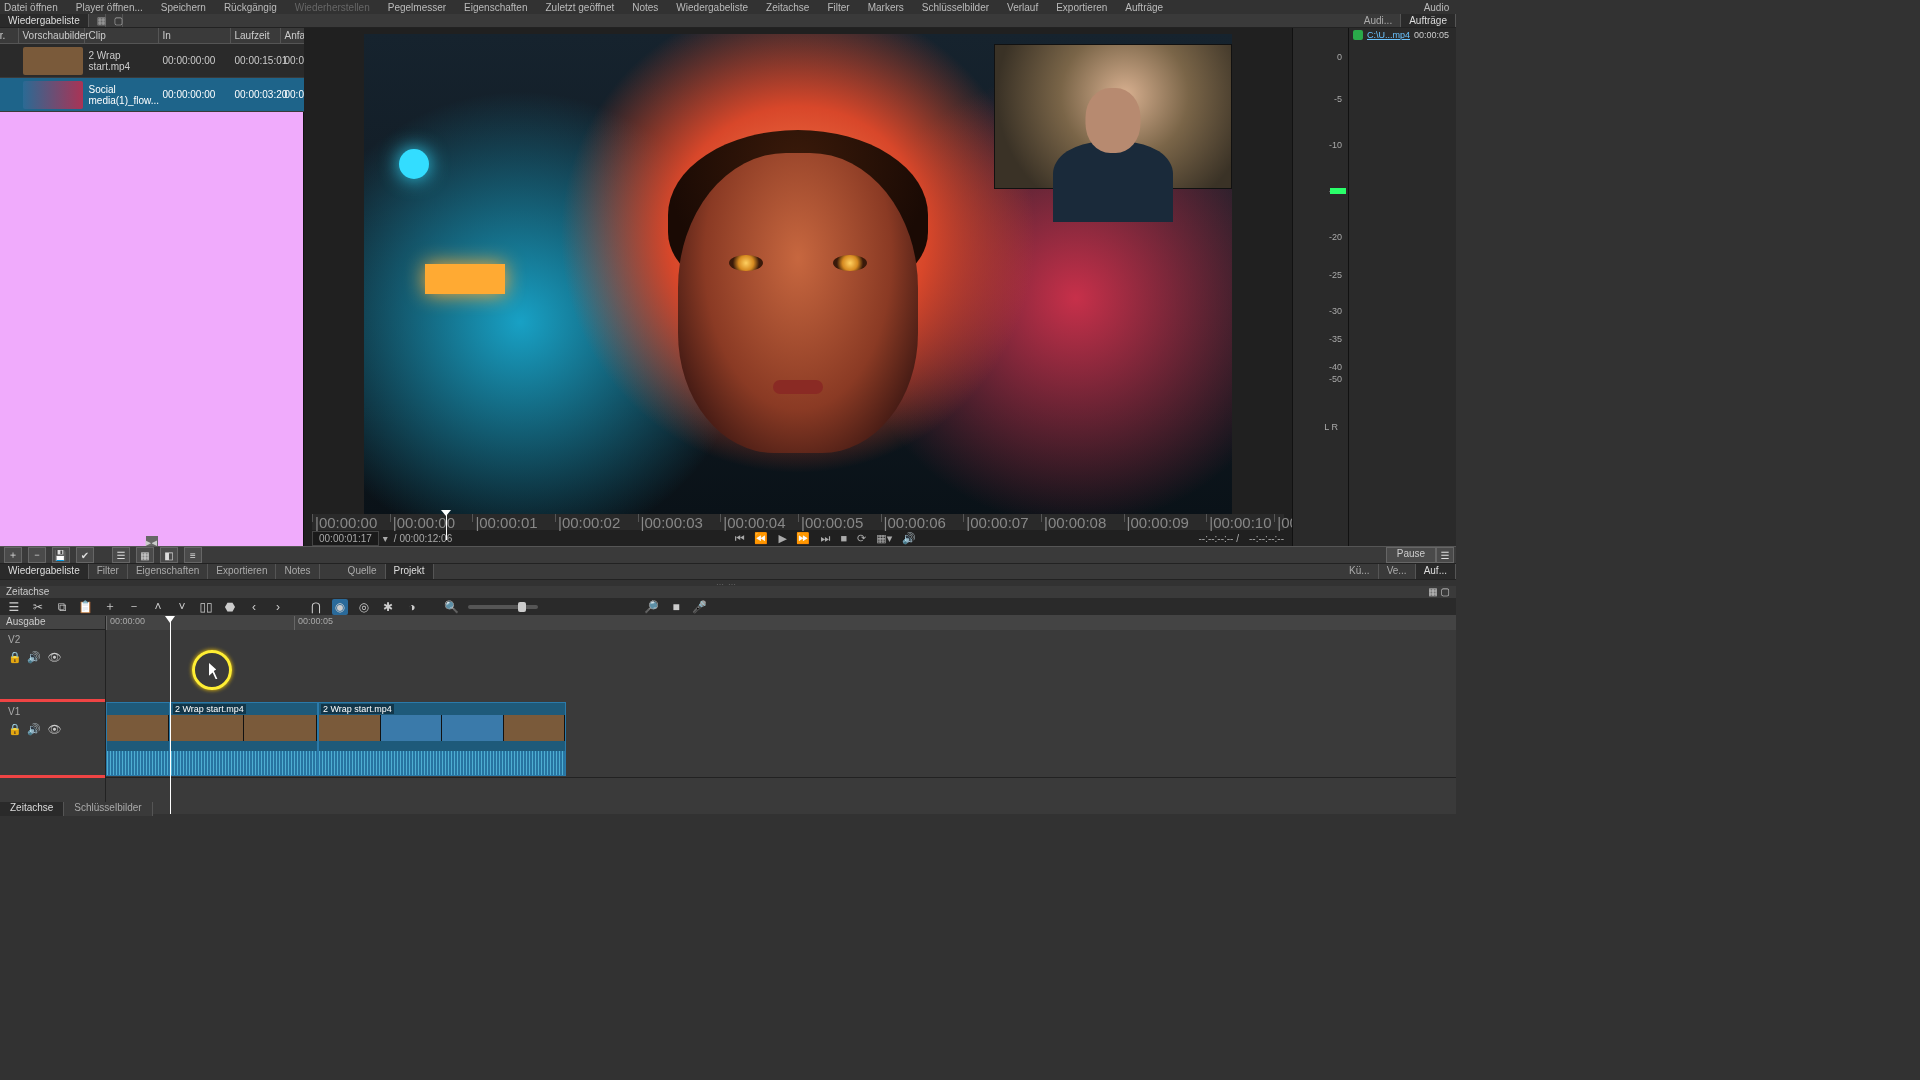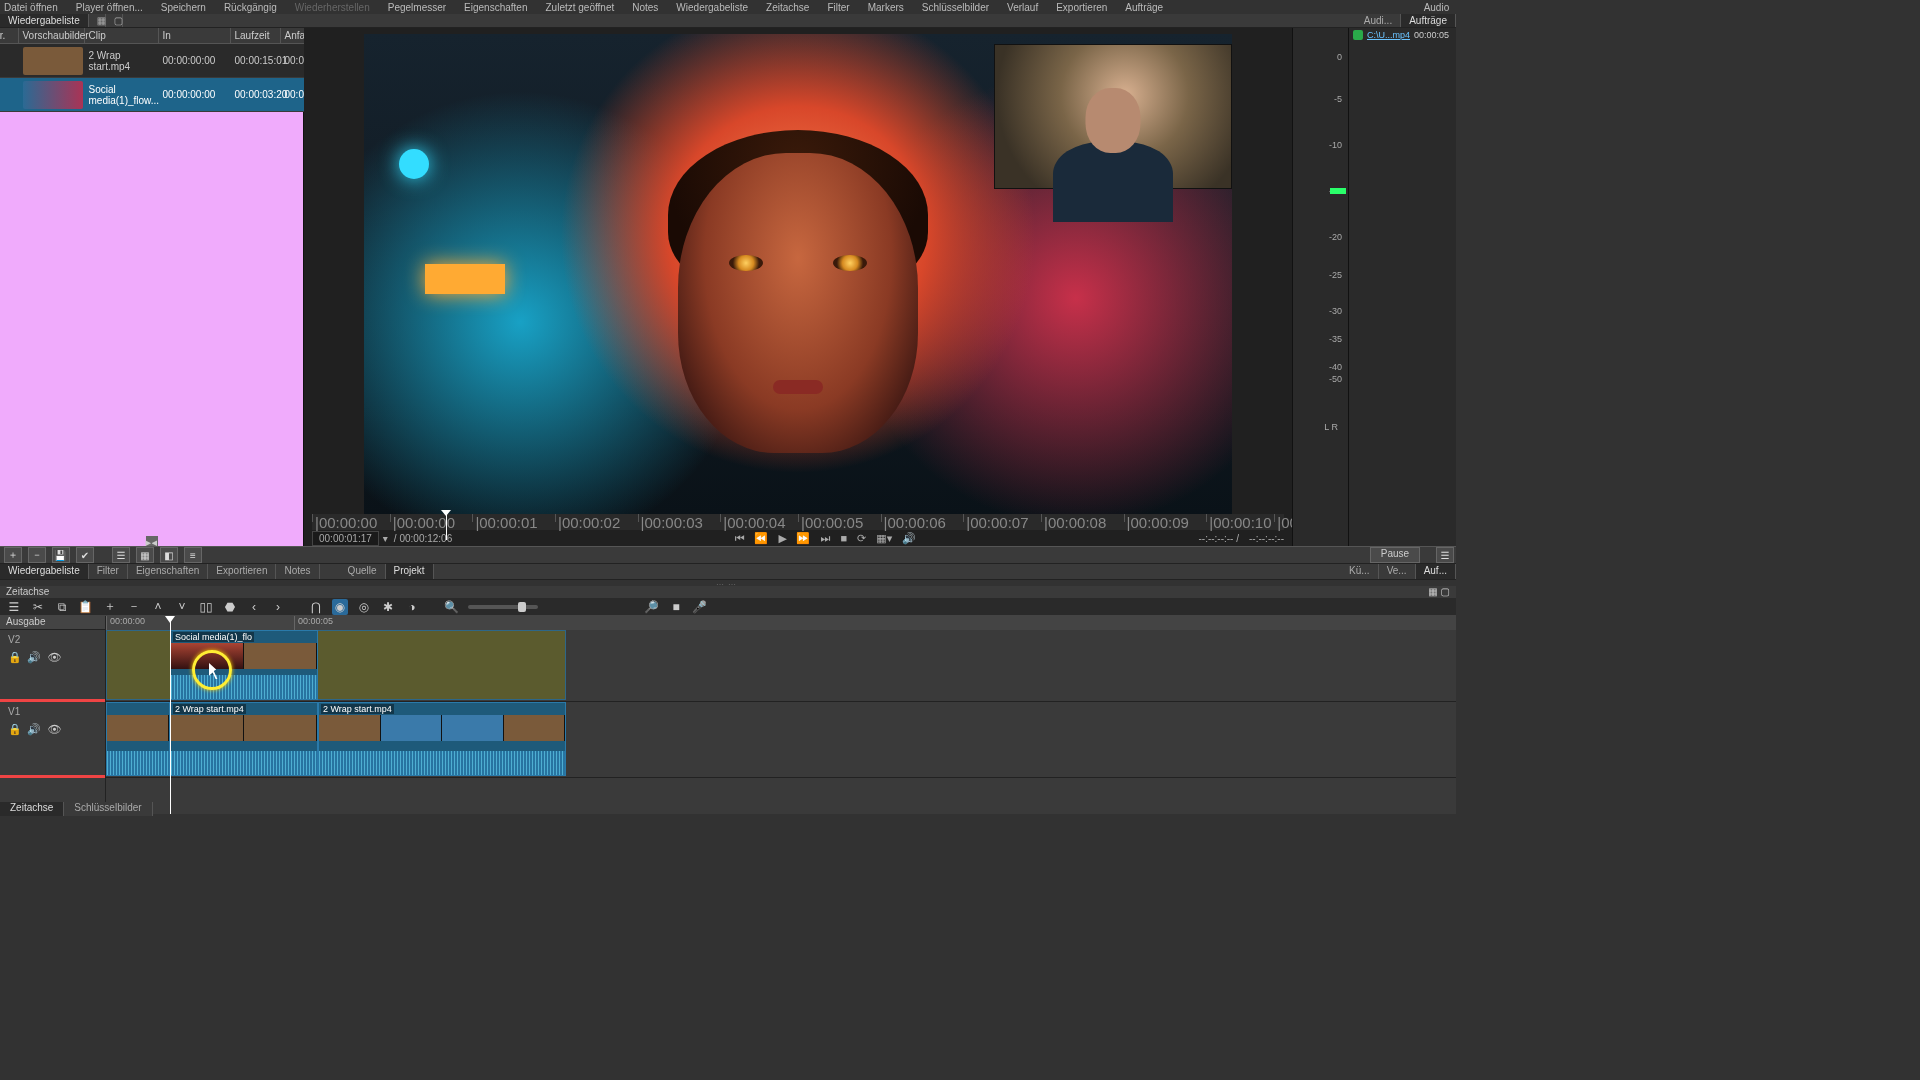--- a/index.html
+++ b/index.html
@@ -90,21 +90,21 @@
 .clip .thumbs > div { flex:1; background:#7a5a3a; border-right:1px solid #111; }
 .clip .wave { position:absolute; bottom:0; left:0; right:0; height:24px; background:
   repeating-linear-gradient(90deg, #5ac3e8 0px, #5ac3e8 1px, #2a7aaa 1px, #2a7aaa 3px); opacity:0.8; }
 .clip.v2h { height:70px; }
 .clip.v1h { height:74px; }
 .cursor-ring { position:absolute; width:40px; height:40px; border:3px solid #ffee33; border-radius:50%; z-index:30; pointer-events:none; box-shadow:0 0 4px #ffcc00; }
 .cursor-ring::after { content:''; position:absolute; left:14px; top:10px; width:12px; height:16px; background:#fff; clip-path:polygon(0 0,60% 40%,40% 50%,70% 100%,55% 100%,30% 60%,0 80%); }
 .bottom-tabs { position:absolute; bottom:0; left:0; height:14px; background:#3a3a3a; display:flex; font-size:10px; }
 .bottom-tabs > div { padding:0 10px; border-right:1px solid #555; cursor:pointer; color:#aaa; }
 .bottom-tabs > div.active { background:#2a2a2a; color:#ddd; }
-.right-btns { position:absolute; right:2px; display:flex; gap:16px; }
+.right-btns { position:absolute; right:2px; display:flex; gap:0; }
 .pause-btn { width:50px; text-align:center; background:#4a4a4a; border:1px solid #666; font-size:10px; cursor:pointer; }
 </style>
 </head>
 <body>
 
 <div class="menubar">
   <div>Datei öffnen</div>
   <div>Player öffnen...</div>
   <div>Speichern</div>
   <div>Rückgängig</div>
@@ -342,31 +342,20 @@
       </div>
     </div>
   </div>
   <div class="tracks-area">
     <div class="tl-ruler">
       <div class="t" style="left:0px">00:00:00</div>
       <div class="t" style="left:188px">00:00:05</div>
     </div>
     <div class="tl-playhead" style="left:64px"></div>
 
-    <div class="track" style="top:14px;height:72px">
-      <div class="clip olive v2h" style="left:0;width:460px"></div>
-      <div class="clip v2h" style="left:64px;width:148px">
-        <div class="lbl">Social media(1)_flo</div>
-        <div class="thumbs">
-            <div style="background:linear-gradient(#aa4433,#331111)"></div>
-            <div style="background:#7a5a3a"></div>
-          </div>
-        <div class="wave"></div>
-      </div>
-    </div>
 
     <div class="track" style="top:86px;height:76px">
       <div class="clip v1h" style="left:0;width:64px">
         <div class="thumbs">
             <div></div>
           </div>
         <div class="wave"></div>
       </div>
       <div class="clip v1h" style="left:64px;width:148px">
         <div class="lbl">2 Wrap start.mp4</div>

